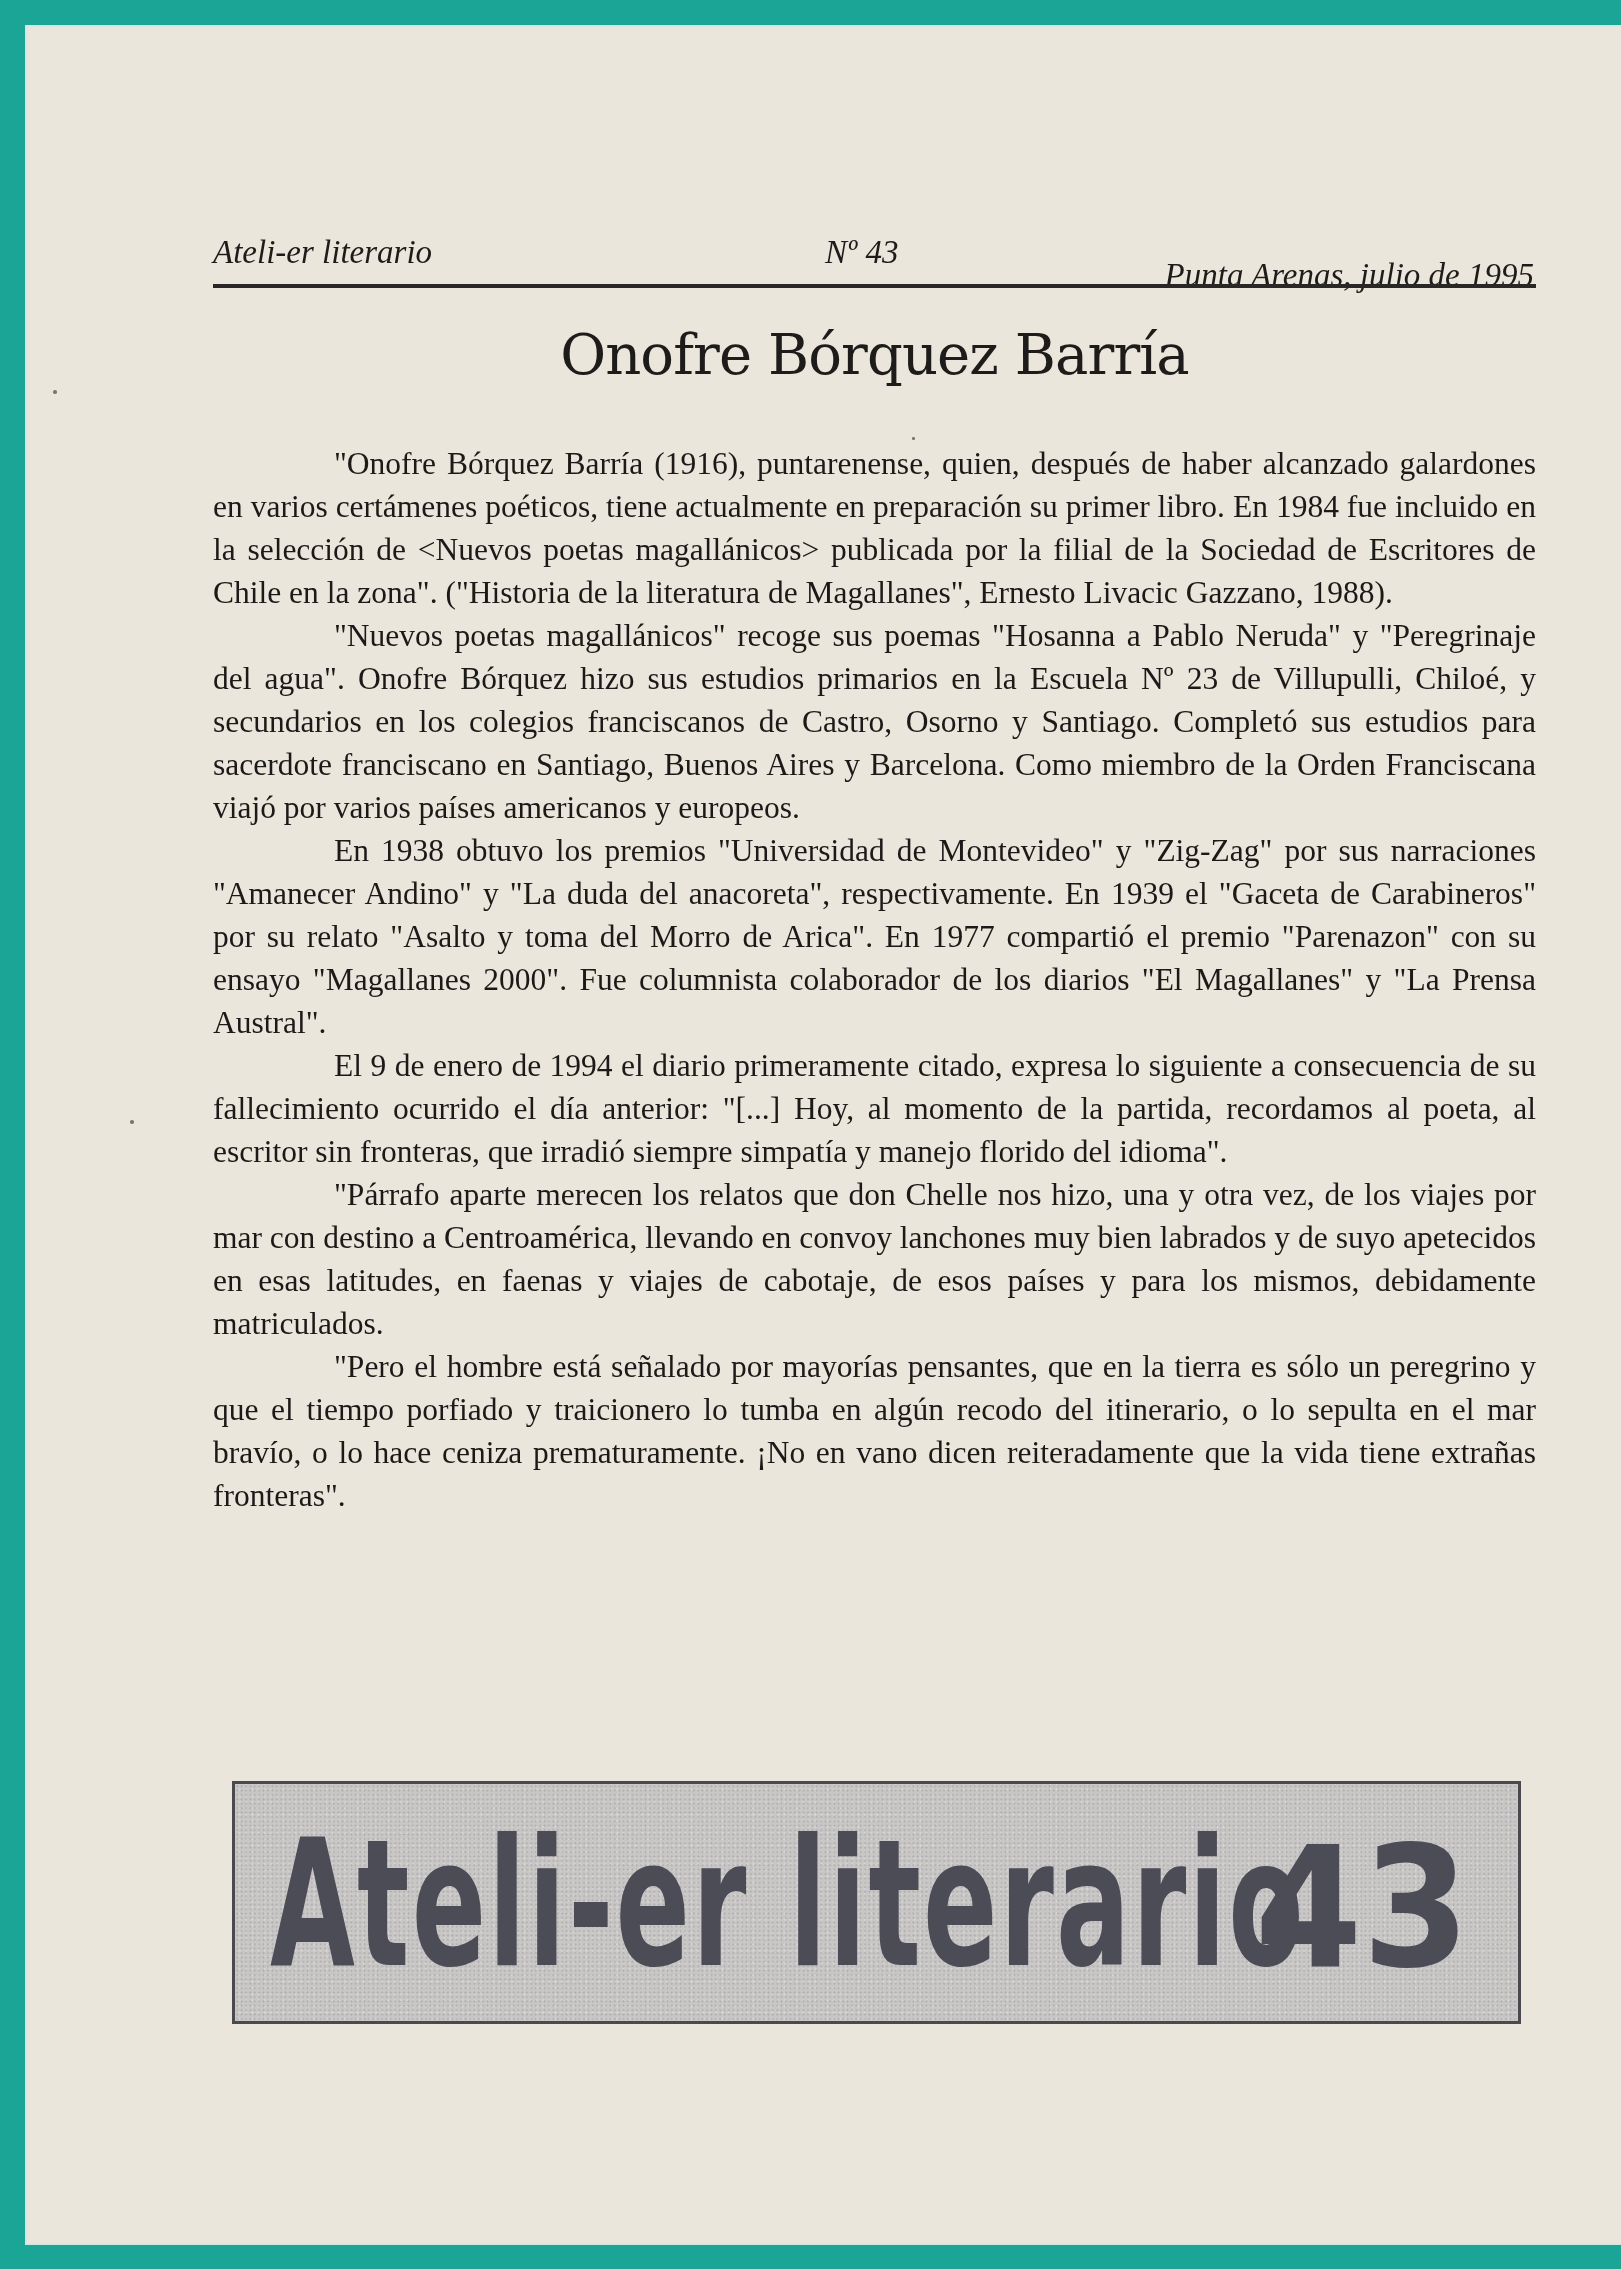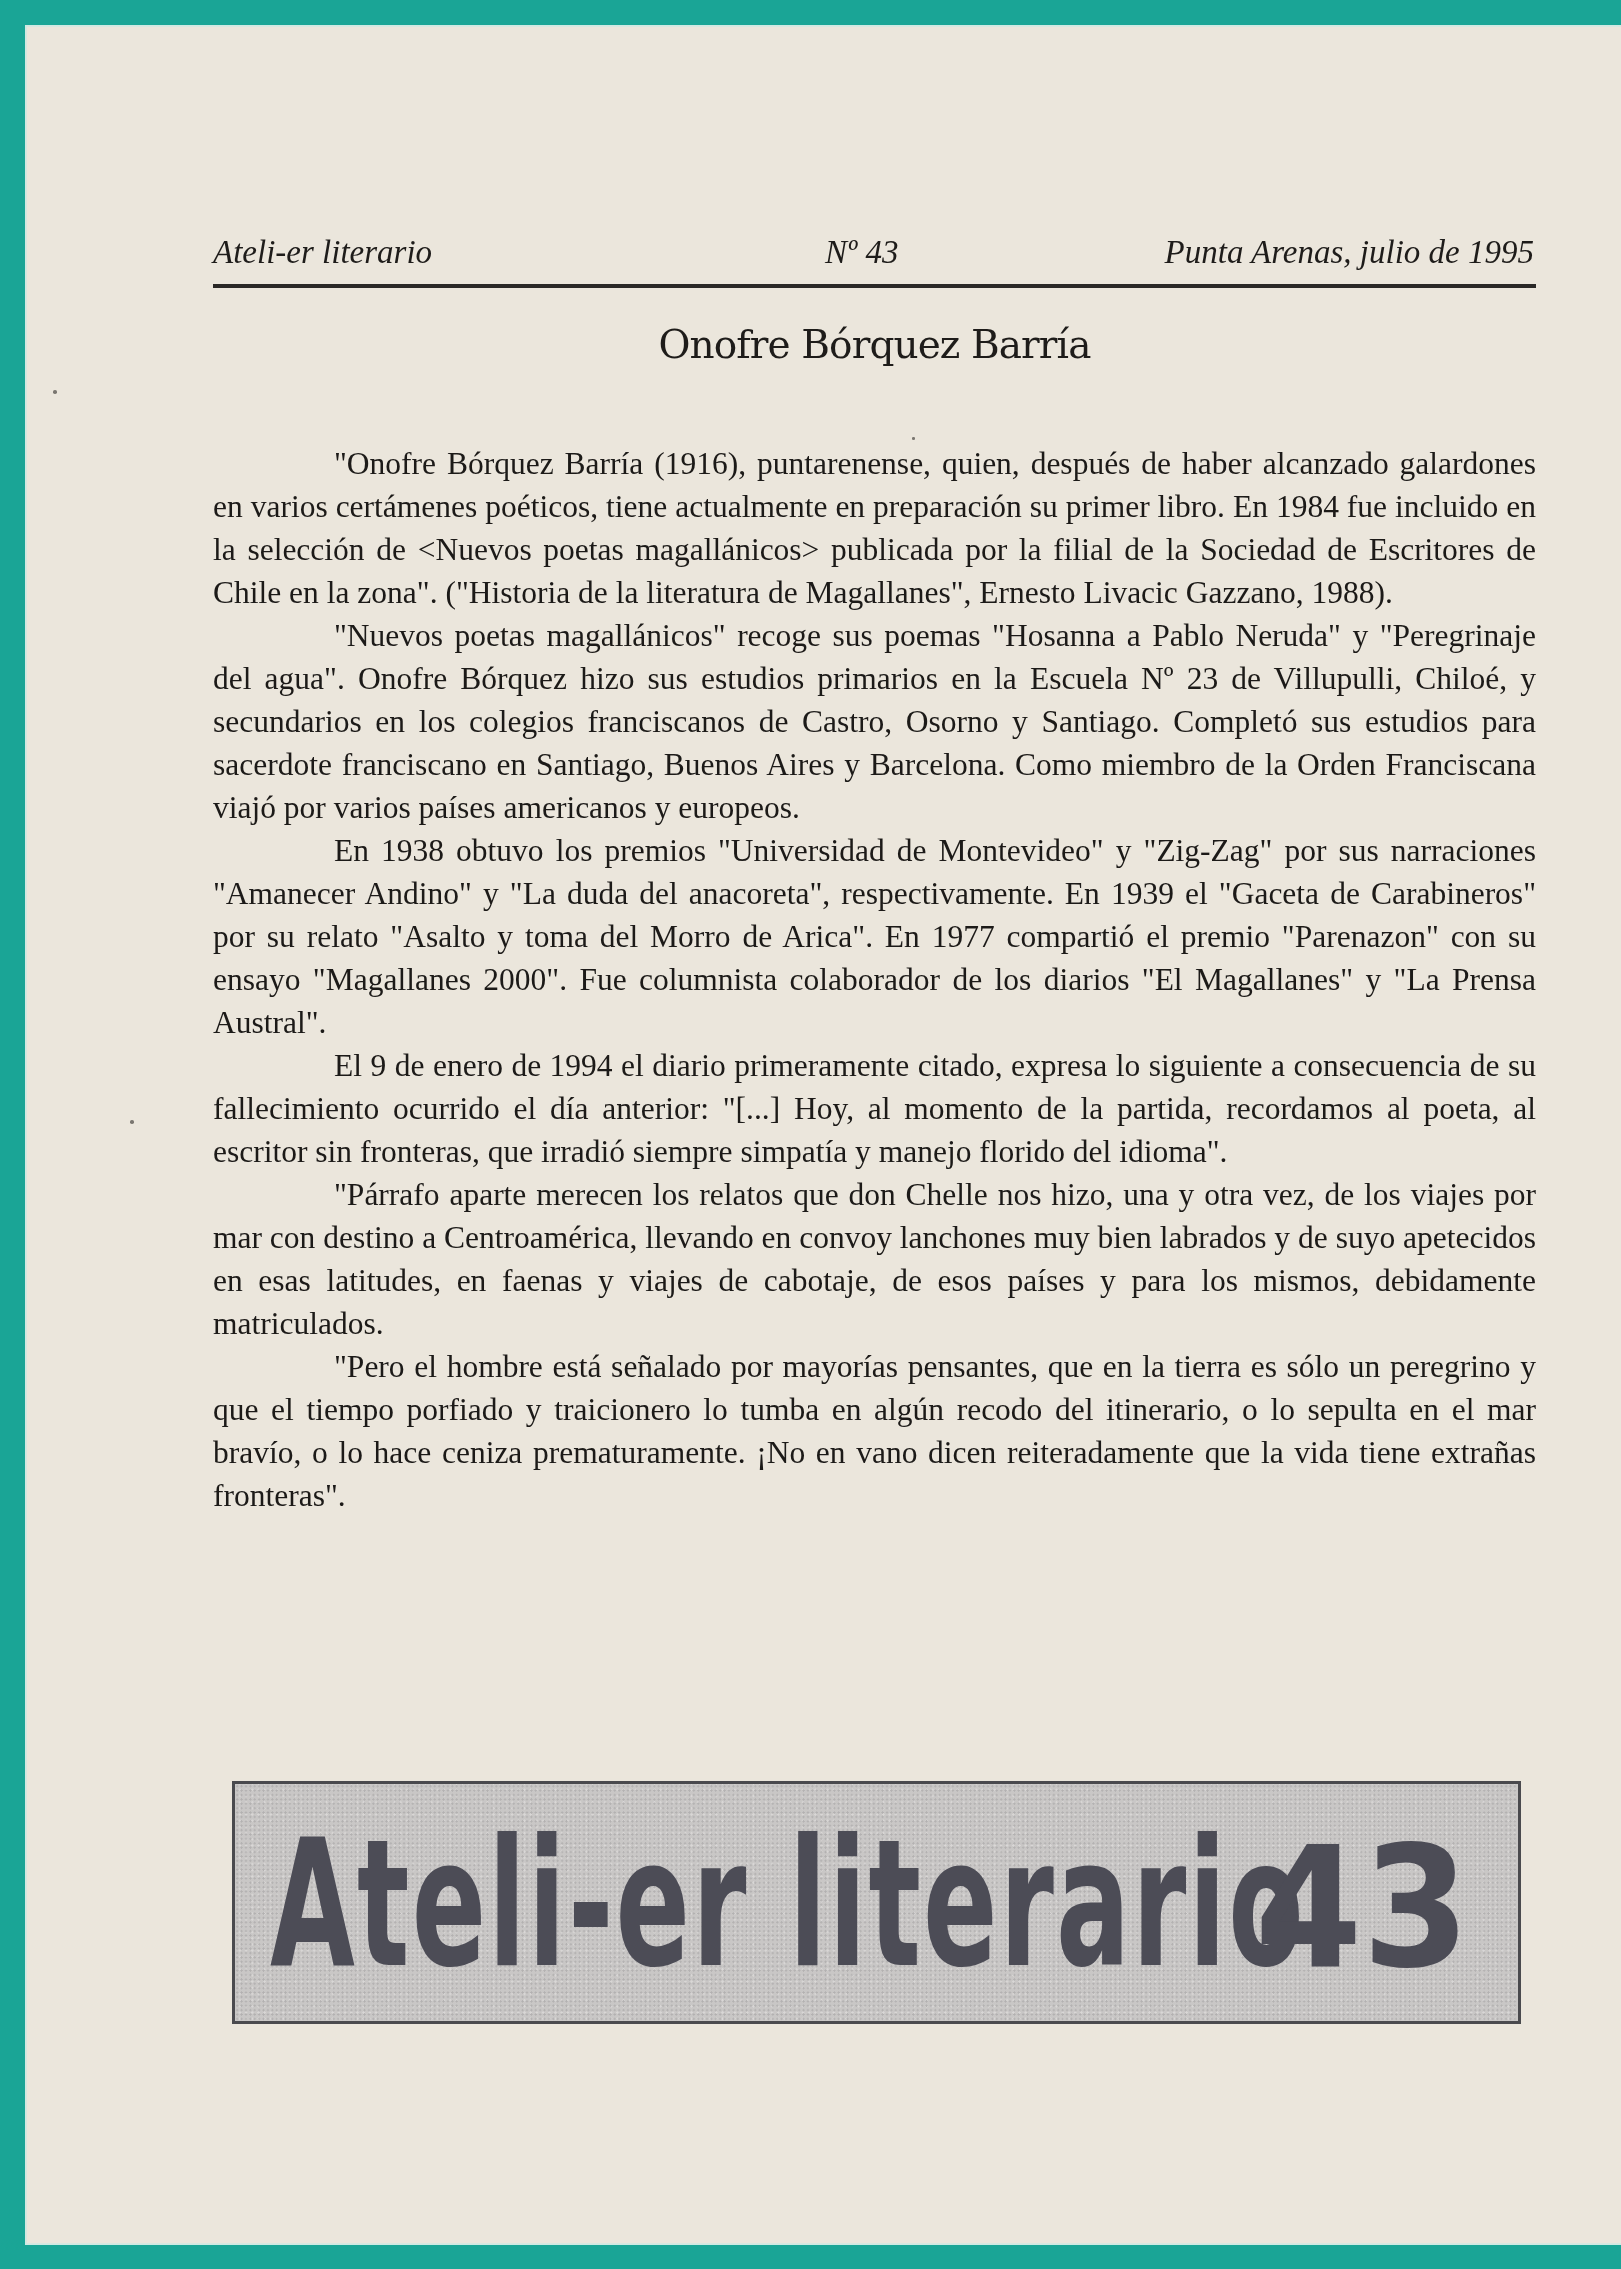--- a/index.html
+++ b/index.html
@@ -24,34 +24,34 @@
       width: 1321px;
       height: 44px;
       font-family: "Liberation Serif", serif;
       font-style: italic;
       font-size: 33px;
       color: #1e1c1a;
     }
     .header span { position: absolute; top: 0; white-space: nowrap; }
     .header .h-left { left: 0; }
     .header .h-mid { left: 612px; }
-    .header .h-right { right: 0; }
+    .header .h-right { right: 0; margin-top: 23px; }
     .rule {
       position: absolute;
       left: 188px; top: 259px;
       width: 1323px; height: 4.4px;
       background: #2a2826;
     }
     .title {
       position: absolute;
       left: 188px; top: 297px;
       width: 1323px;
       text-align: center;
       font-family: "DejaVu Serif", serif;
-      font-size: 39px;
+      font-size: 56px;
       color: #1e1c1a;
       letter-spacing: -0.9px;
     }
     .body {
       position: absolute;
       left: 188px; top: 417px;
       width: 1323px;
       font-family: "Liberation Serif", serif;
       font-size: 31.5px;
       line-height: 43px;

